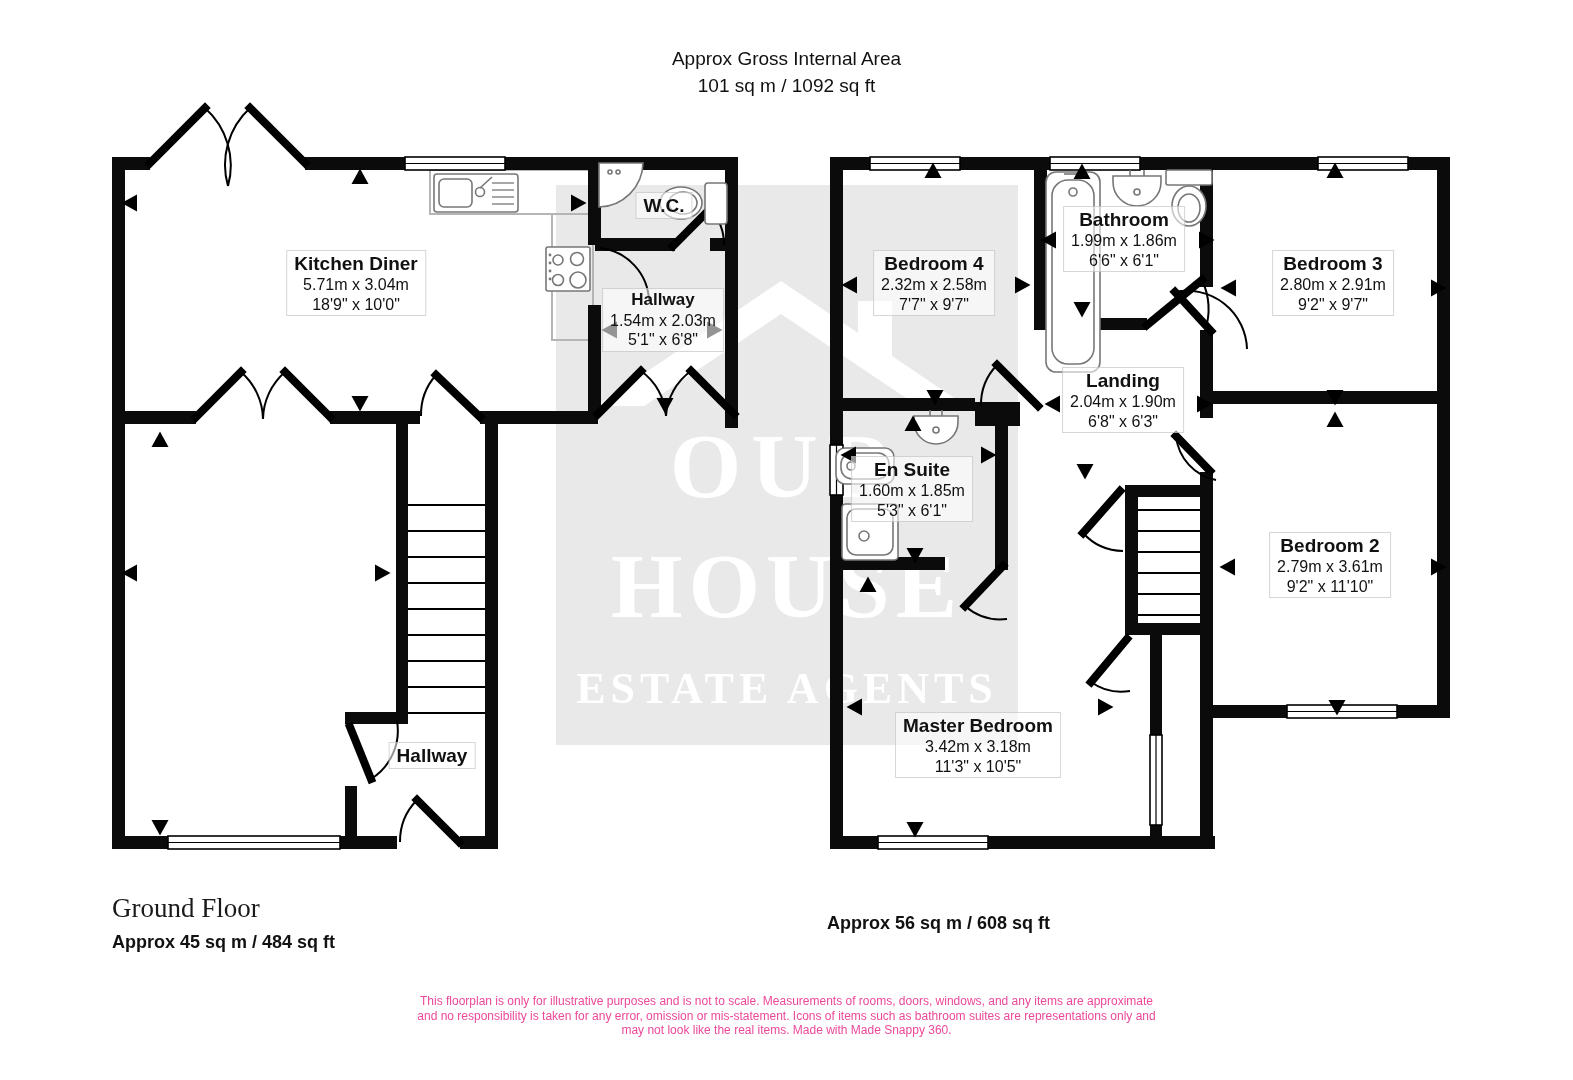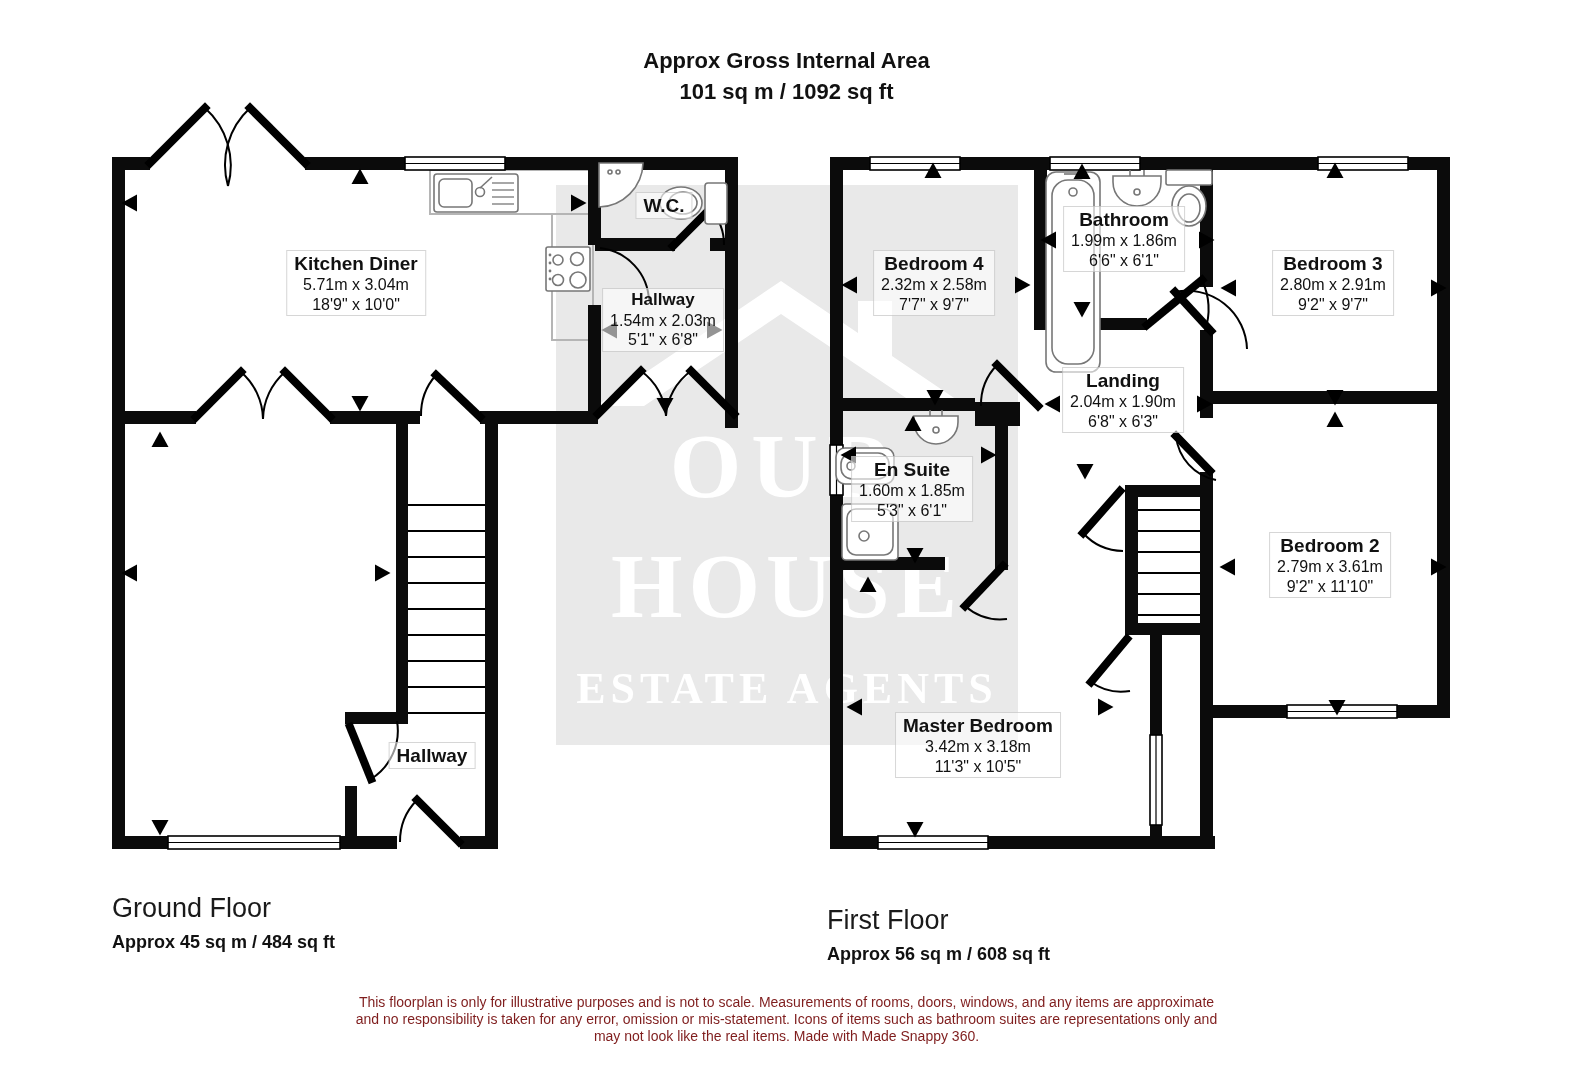--- a/index.html
+++ b/index.html
@@ -17,26 +17,26 @@
   .plan{position:absolute;left:0;top:0;}
   
   .room-label{position:absolute;transform:translateX(-50%);text-align:center;white-space:nowrap;
               background:rgba(255,255,255,.58);border:1px solid rgba(165,165,165,.45);
               padding:1px 7px;line-height:1.22;}
   .room-label .rn{font-weight:bold;font-size:19px;}
   .room-label .rd{font-size:16px;}
   .room-label.sm .rn{font-size:17px;}
   .room-label.sm .rd{font-size:16px;}
   .title{position:absolute;left:50%;top:46px;transform:translateX(-50%);text-align:center;
-         font-size:22px;font-weight:bold;line-height:1.4;white-space:nowrap;}
+         font-size:19px;font-weight:normal;line-height:1.4;white-space:nowrap;}
   .floor-cap{position:absolute;white-space:nowrap;}
-  .floor-cap .fc1{font-size:27px;color:#1a1a1a;}
+  .floor-cap .fc1{font-size:27px;color:#1a1a1a;font-family:Liberation Serif, serif;}
   .floor-cap .fc2{font-size:18px;font-weight:bold;margin-top:8px;}
   .footer{position:absolute;left:0;top:994px;width:100%;text-align:center;
-          font-size:14px;line-height:1.22;color:#7f1d1d;}
+          font-size:12px;line-height:1.22;color:#ec4899;}
 </style>
 </head>
 <body>
 
 <div class="stage">
 
   <div class="wm-box">
     <svg class="wm-roof" viewBox="0 0 382 140">
       <polygon points="0,133 185,8 370,133 322,133 185,41 48,133" fill="#ffffff"></polygon>
       <rect x="262" y="28" width="34" height="58" fill="#ffffff"></rect>
@@ -389,21 +389,20 @@
     <div class="rn">Master Bedroom</div>
     <div class="rd">3.42m x 3.18m</div>
     <div class="rd">11'3" x 10'5"</div>
   </div>
 
   <div class="floor-cap" style="left:112px;top:893px">
     <div class="fc1">Ground Floor</div>
     <div class="fc2">Approx 45 sq m / 484 sq ft</div>
   </div>
   <div class="floor-cap" style="left:827px;top:905px">
-    <div class="fc1">First Floor</div>
     <div class="fc2">Approx 56 sq m / 608 sq ft</div>
   </div>
 
   <div class="footer">
     <div>This floorplan is only for illustrative purposes and is not to scale. Measurements of rooms, doors, windows, and any items are approximate</div>
     <div>and no responsibility is taken for any error, omission or mis-statement. Icons of items such as bathroom suites are representations only and</div>
     <div>may not look like the real items. Made with Made Snappy 360.</div>
   </div>
 
 </div>

